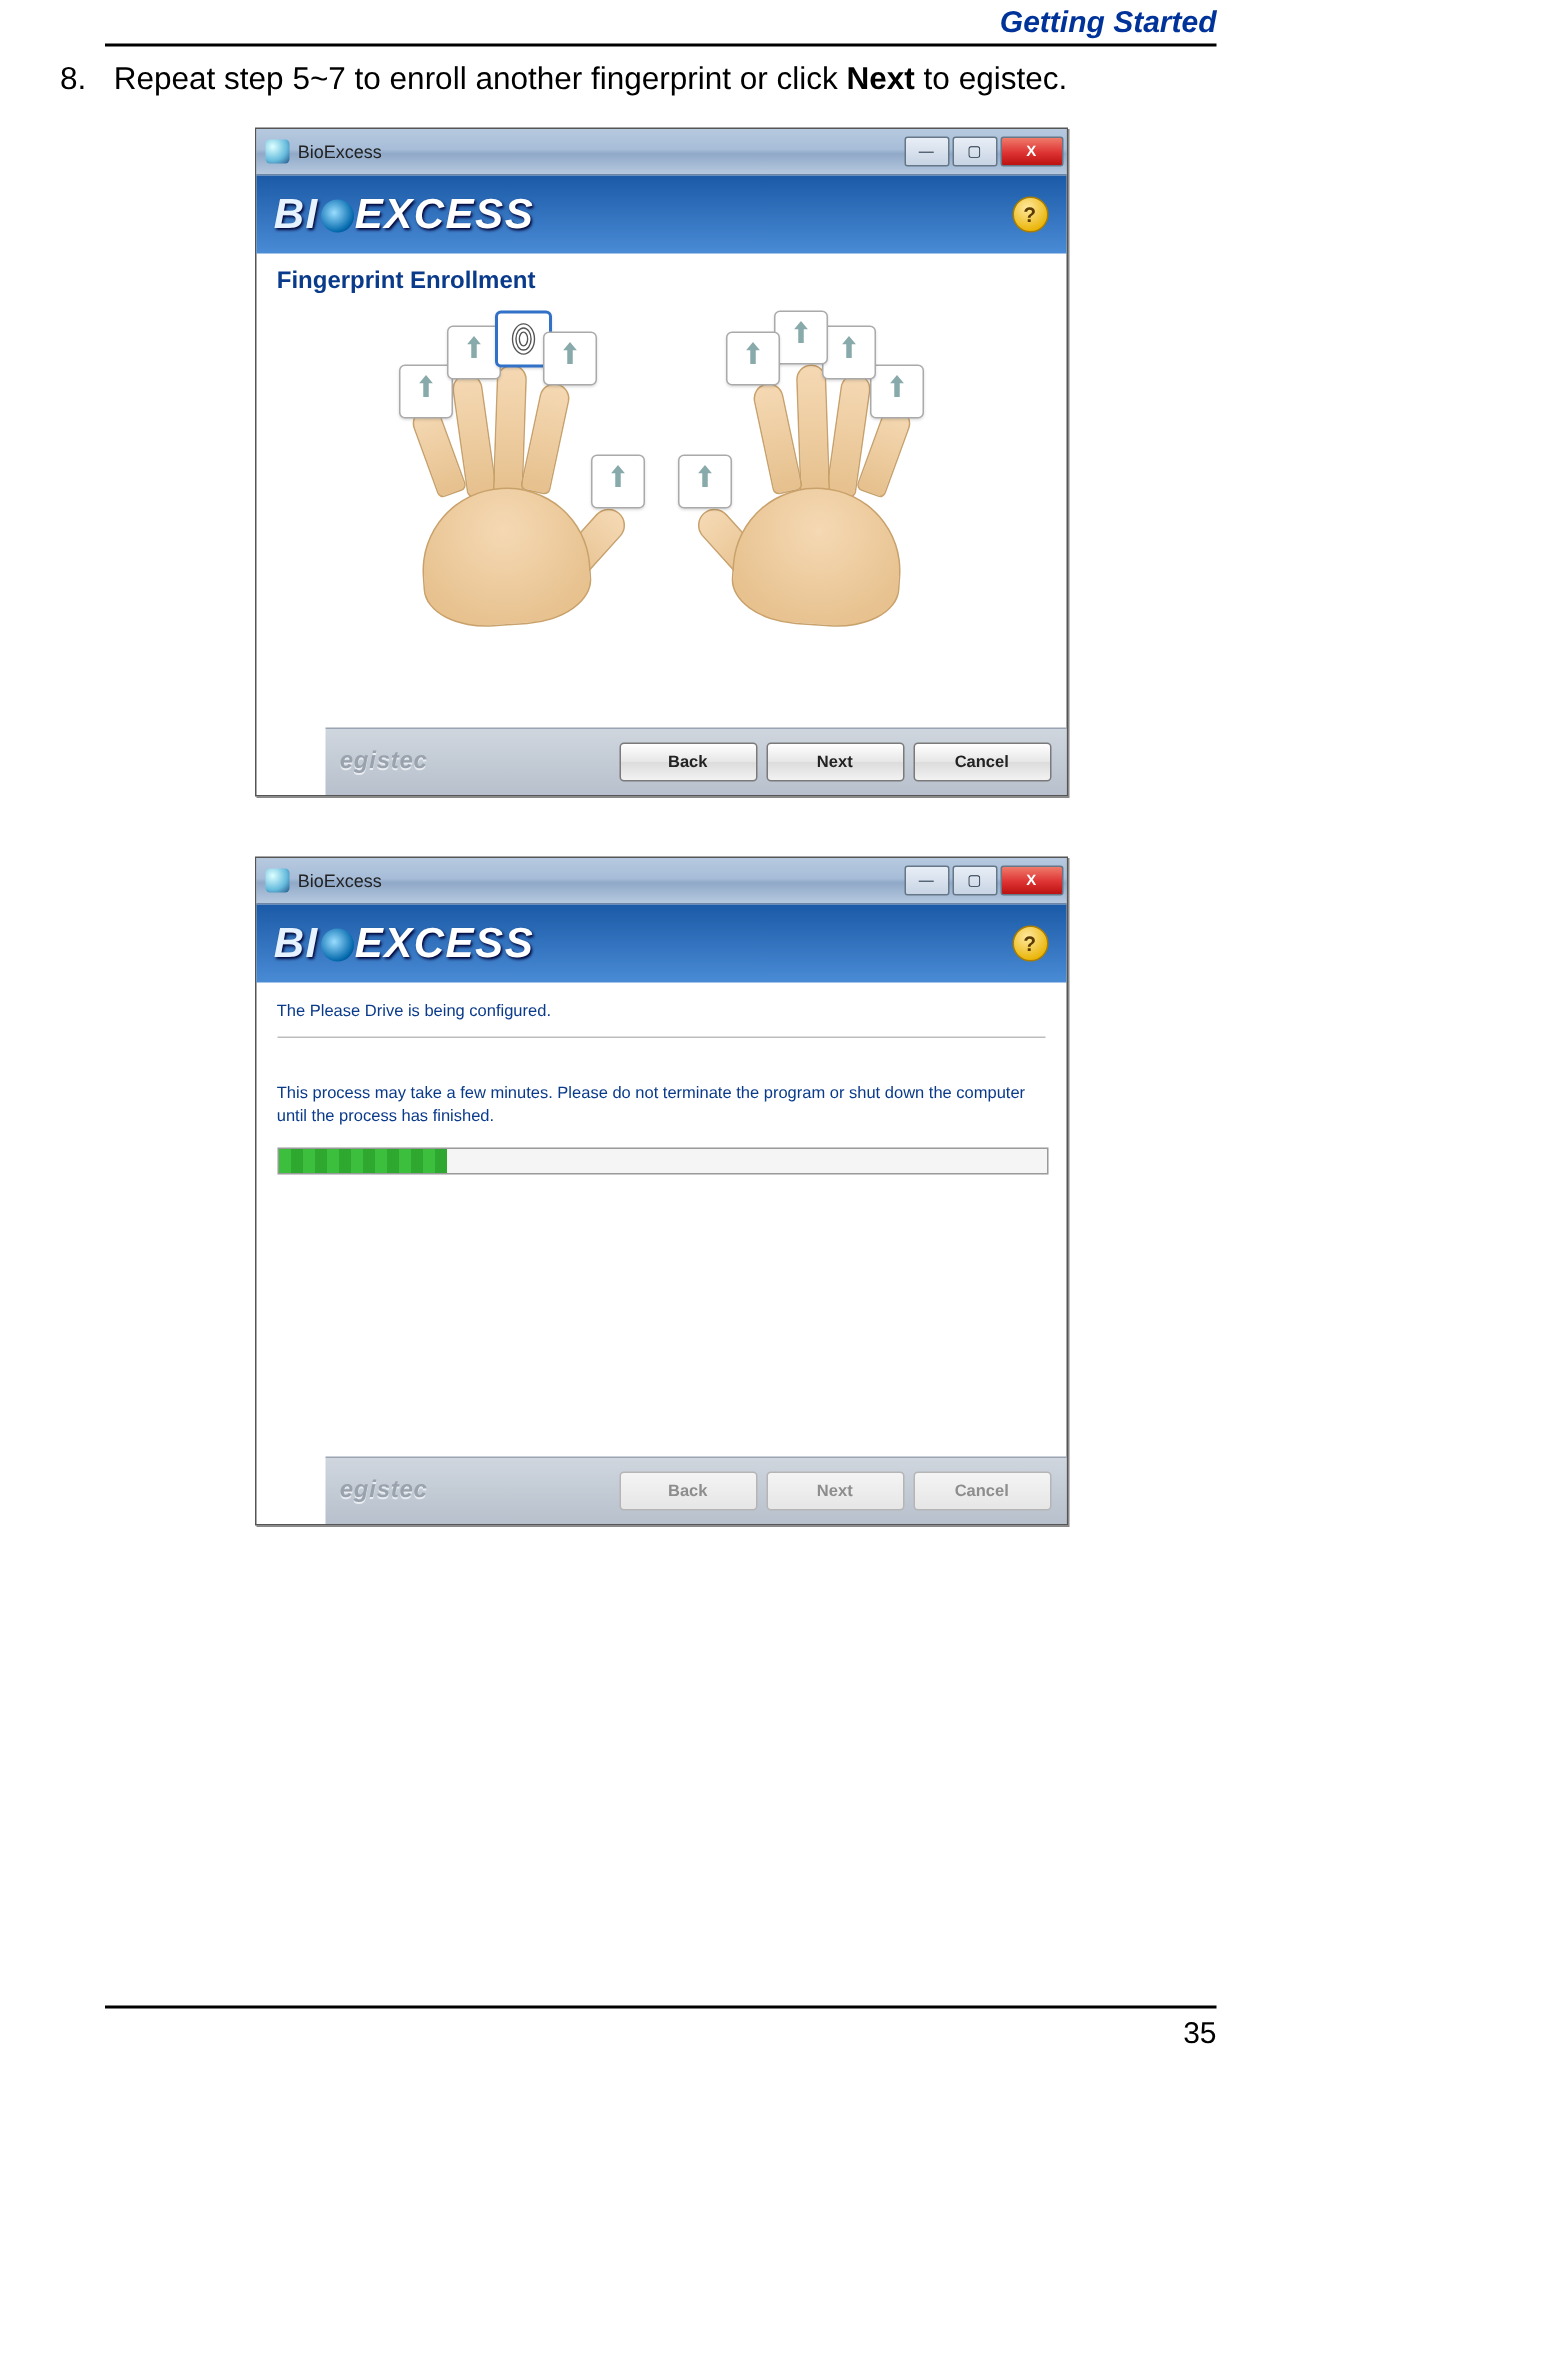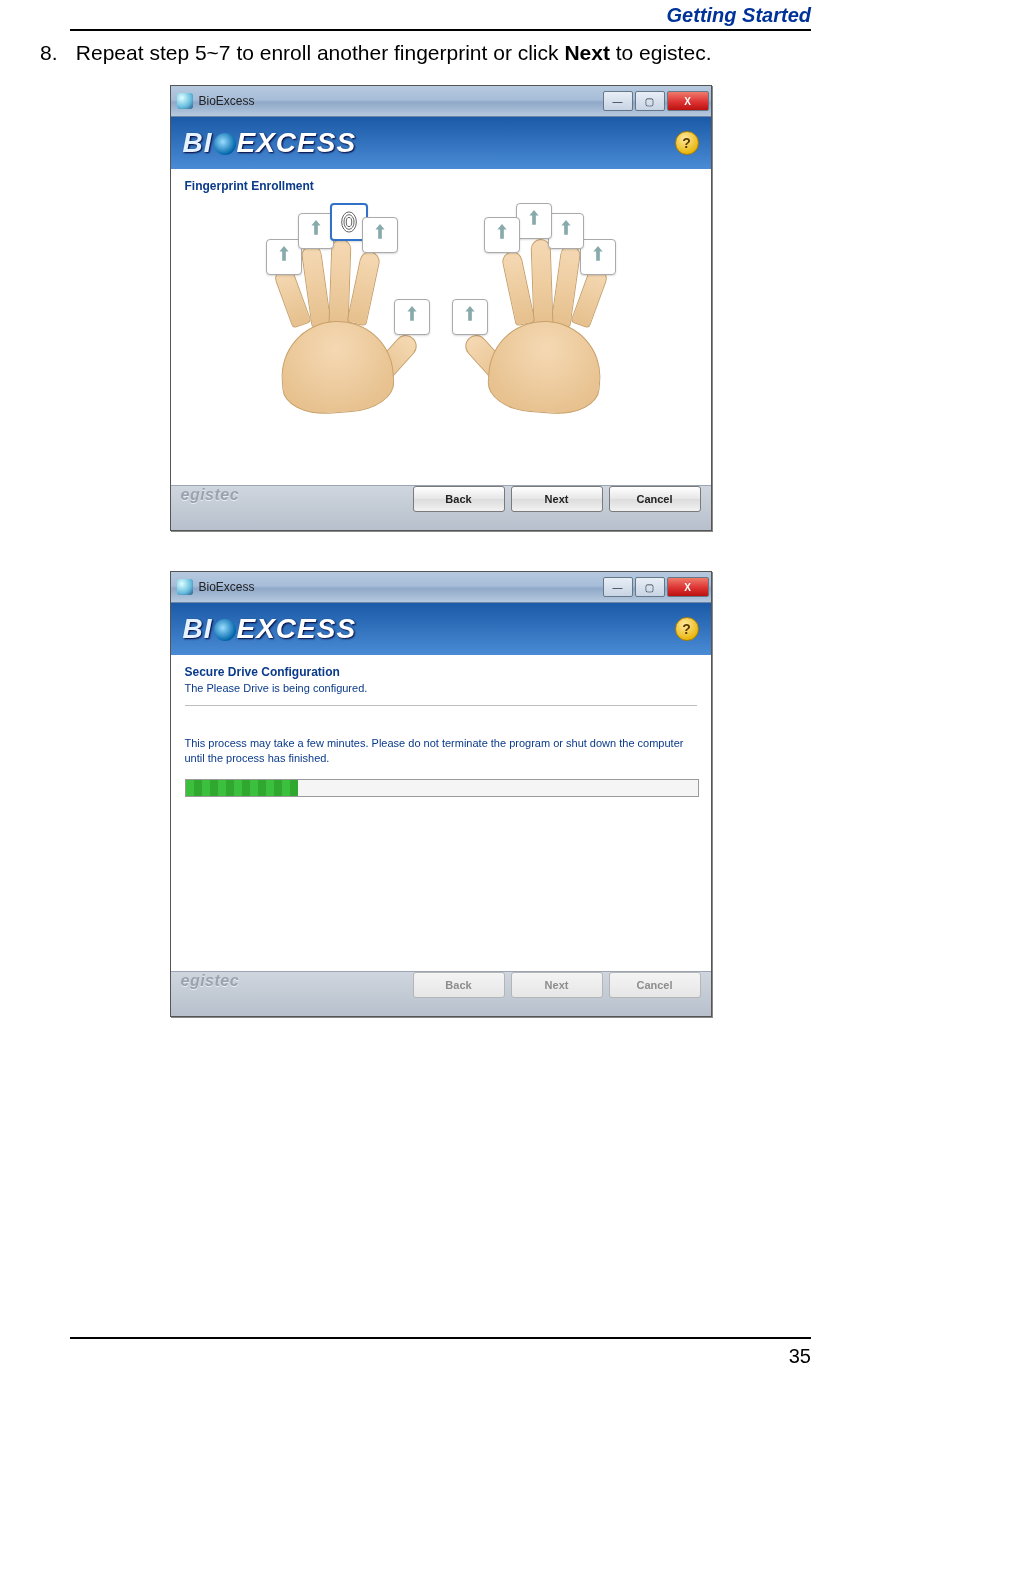--- a/index.html
+++ b/index.html
@@ -114,21 +114,21 @@
     padding: 10px 14px 6px 14px;
     font-family: Tahoma, Arial, sans-serif;
     font-size: 11px;
     color: #222;
     min-height: 300px;
     position: relative;
   }
   .dlgbody .title {
     font-weight: bold;
     color: #0a3a8a;
-    font-size: 12px;
+    font-size: 16px;
   }
   .dlgbody .sub {
     color: #0a3a8a;
     margin: 2px 0 10px 0;
     line-height: 1.3;
   }
   .dlgbody hr {
     border: none; border-top: 1px solid #bdbdbd; margin: 8px 0 10px;
   }
   .infotext { color:#0a3a8a; line-height:1.3;margin-top:30px; }
@@ -205,22 +205,23 @@
   }
   .pbar .fill {
     position: absolute; left: 0; top: 0; bottom: 0;
     background: repeating-linear-gradient(90deg,#3cbf3c 0,#3cbf3c 8px,#2ea82e 8px,#2ea82e 16px);
   }
   
   .dlgfoot {
     height: 44px;
     background: linear-gradient(#cfd6de,#b7c0cc);
     border-top: 1px solid #9aa4b2;
-    display: flex; justify-content: space-between;
+    display: flex; align-items: center; justify-content: space-between;
     padding: 0 10px;
+    margin-left: 46px;
   }
   .egistec {
     font-family: Arial, sans-serif;
     font-size: 16px; font-weight: bold; font-style: italic;
     color: #9aa3ad; letter-spacing: .5px;
     text-shadow: 0 1px 0 #e9edf2;
   }
   .wizbtns { display:flex; gap:6px; }
   .wizbtn {
     min-width: 90px; height: 24px;
@@ -371,21 +372,20 @@
           <div class="winbtn close">X</div>
         </div>
       </div>
       <div class="brandbar">
         <span class="brandlogo">
           <span class="bi">BI</span><span class="o"></span><span>EXCESS</span>
         </span>
         <span class="helpbtn">?</span>
       </div>
       <div class="dlgbody" style="min-height:300px">
-        <div class="title">Secure Drive Configuration</div>
         <div class="sub">The Please Drive is being configured.</div>
         <hr>
         <div class="infotext">This process may take a few minutes. Please do not terminate the program or shut down the computer until the process has finished.</div>
         <div class="pbar">
           <div class="fill" style="width:22%"></div>
         </div>
       </div>
       <div class="dlgfoot">
         <span class="egistec">egistec</span>
         <div class="wizbtns">

